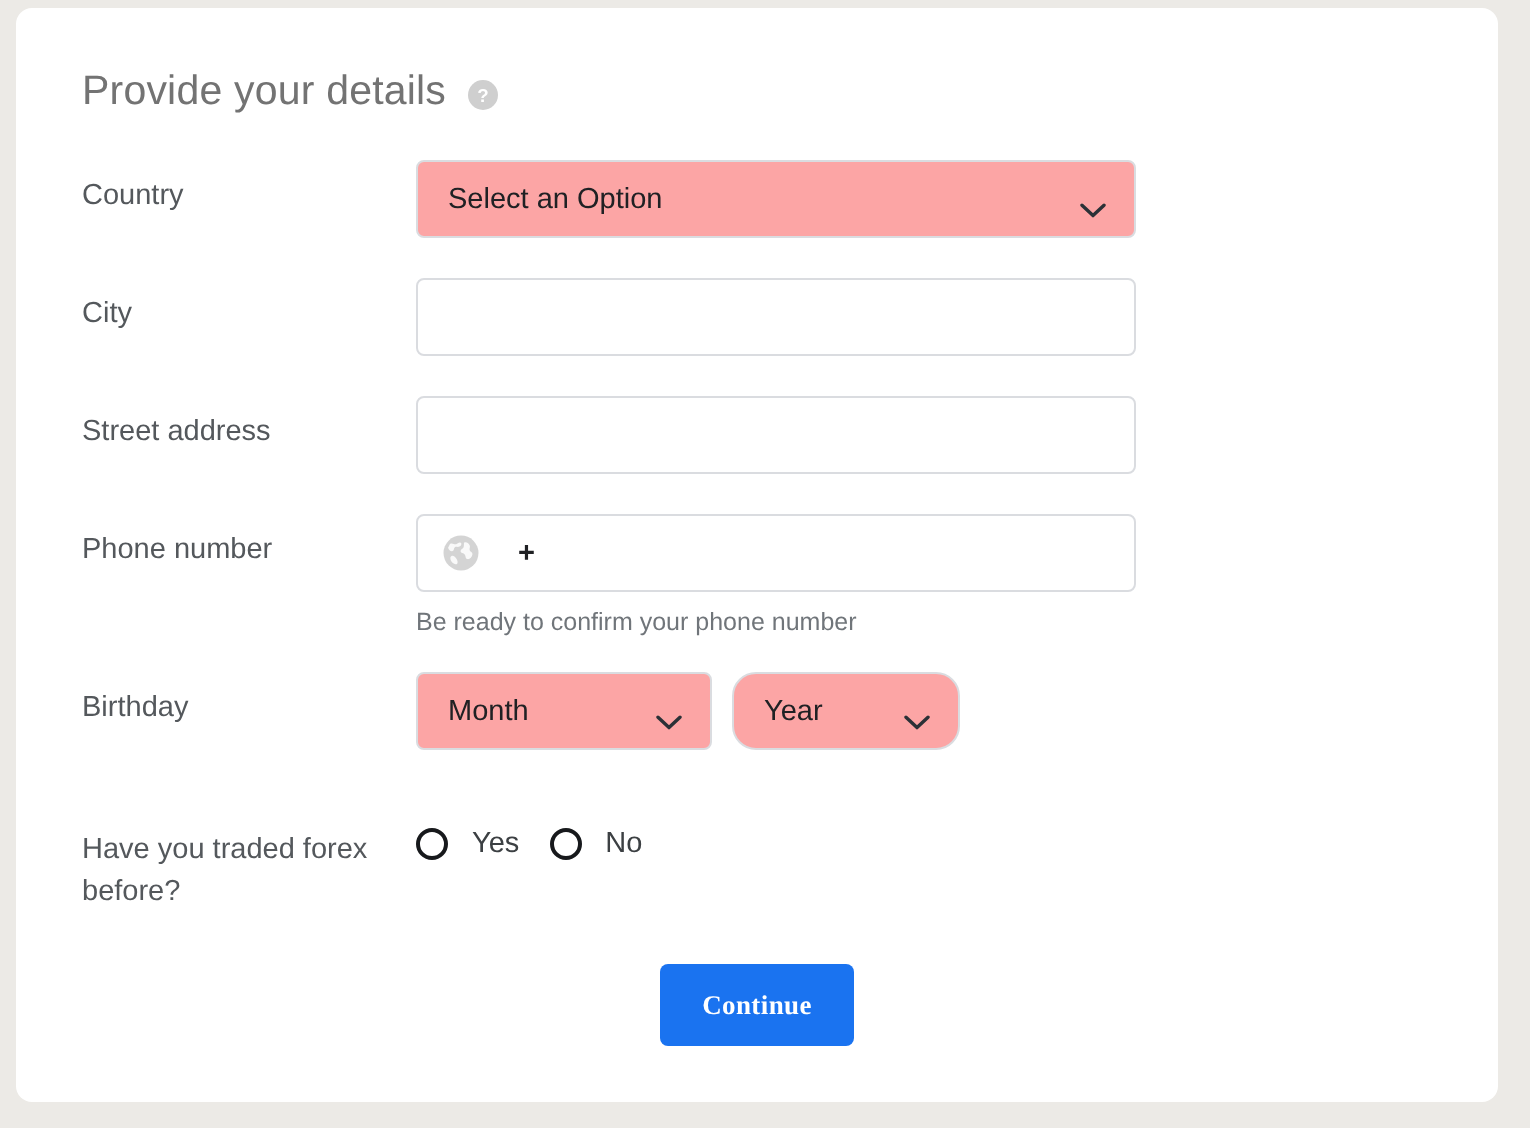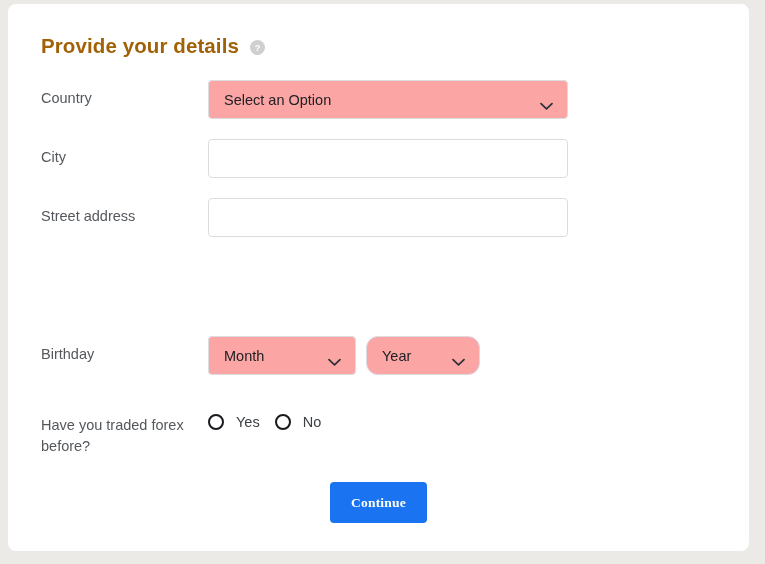--- a/index.html
+++ b/index.html
@@ -27,22 +27,22 @@
   .page-title-row {
     position: absolute;
     left: 33px;
     top: 30px;
     display: flex;
     align-items: center;
     gap: 11px;
   }
   .page-title {
     font-size: 20.5px;
-    color: #a16207;
-    font-weight: bold;
+    color: #737373;
+    font-weight: normal;
     letter-spacing: 0.1px;
     white-space: nowrap;
   }
   .help-icon {
     display: block;
     width: 15px;
     height: 15px;
     margin-top: 2px;
   }
   .form-row {
@@ -240,20 +240,44 @@
     </div>
   </div>
 
   <div class="form-row" style="top:194px;">
     <div class="field-label">Street address</div>
     <div class="control-area">
       <input class="text-input" type="text" value="" placeholder="" style="">
     </div>
   </div>
 
+  <div class="form-row" style="top:253px;">
+    <div class="field-label">Phone number</div>
+    <div class="control-area">
+      <div class="phone-box">
+        <span class="globe-icon">
+          <svg viewBox="0 0 20 20" width="19" height="19" aria-hidden="true">
+            <circle cx="10" cy="10" r="9.2" fill="#d4d4d4"></circle>
+            <path d="M4.2 5.2 C5.6 4.6 6.4 5.6 7.4 5.4 C8.3 5.2 8.7 4.2 9.8 4.6
+                     C10.6 4.9 10.2 6.2 9.2 6.6 C8.1 7.1 7.6 6.4 6.8 7.0
+                     C6.0 7.6 6.6 8.6 5.6 9.0 C4.6 9.4 3.6 8.4 3.2 7.2 Z" fill="#ffffff" opacity="0.85"></path>
+            <path d="M12.0 4.4 C13.2 4.2 14.2 5.0 14.6 6.0 C15.0 7.0 14.2 7.6 14.6 8.6
+                     C15.0 9.6 16.2 9.6 16.0 10.8 C15.8 12.4 14.4 13.6 13.2 13.2
+                     C12.2 12.8 12.6 11.4 11.8 10.6 C11.0 9.8 10.0 10.2 9.8 9.2
+                     C9.6 8.0 11.0 7.8 11.4 6.8 C11.8 5.8 11.2 4.6 12.0 4.4 Z" fill="#ffffff" opacity="0.85"></path>
+            <path d="M5.0 11.6 C6.0 11.2 6.8 12.0 7.4 12.8 C8.0 13.6 8.6 14.8 8.0 15.6
+                     C7.4 16.4 6.0 15.8 5.2 14.8 C4.4 13.8 4.0 12.0 5.0 11.6 Z" fill="#ffffff" opacity="0.85"></path>
+          </svg>
+        </span>
+        <span class="phone-plus">+</span>
+        <input class="phone-entry" type="text" value="" placeholder="" style="">
+      </div>
+      <div class="hint-text">Be ready to confirm your phone number</div>
+    </div>
+  </div>
 
   <div class="form-row" style="top:332px;">
     <div class="field-label">Birthday</div>
     <div class="control-area">
       <div class="birthday-group">
         <div class="select-box month">
           <span class="select-value">Month</span>
           <span class="chevron">
             <svg viewBox="0 0 13 8" width="13" height="8" aria-hidden="true">
               <path d="M1 1.6 L6.5 6.8 L12 1.6" fill="none" stroke="#2b3137" stroke-width="1.7" stroke-linecap="round" stroke-linejoin="round"></path>

